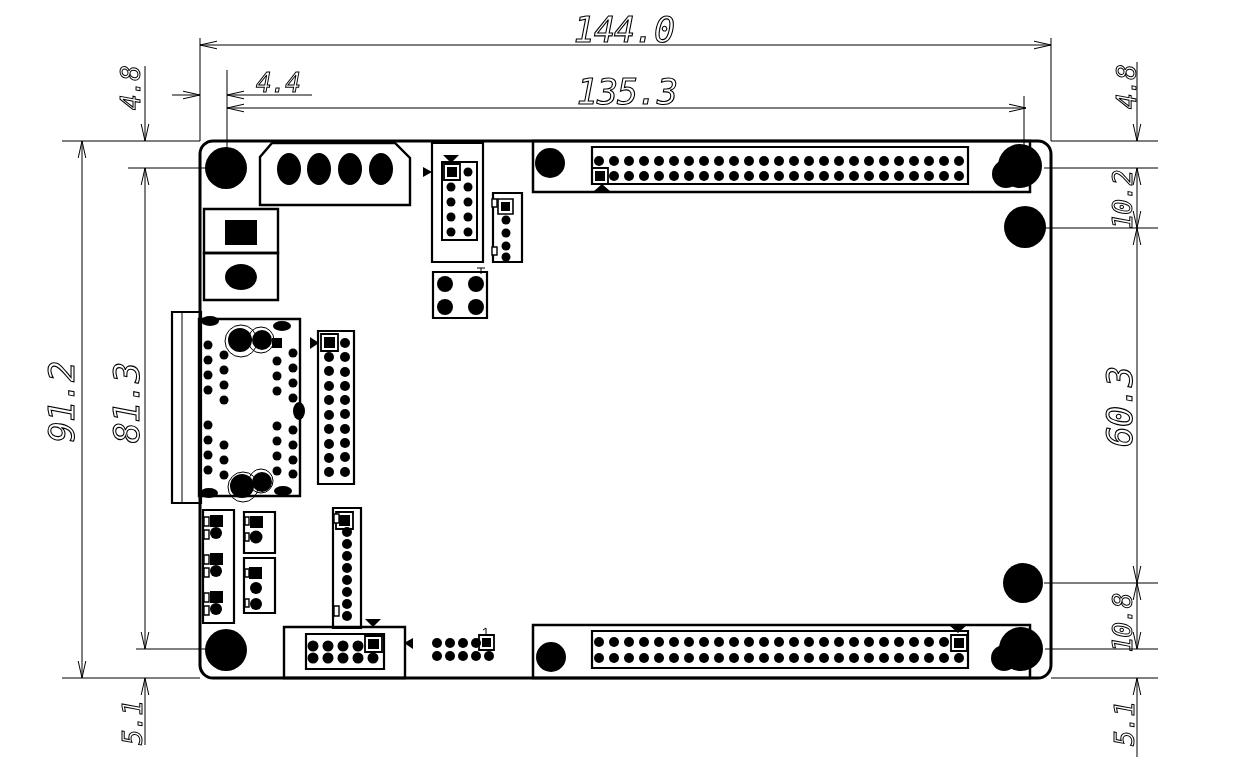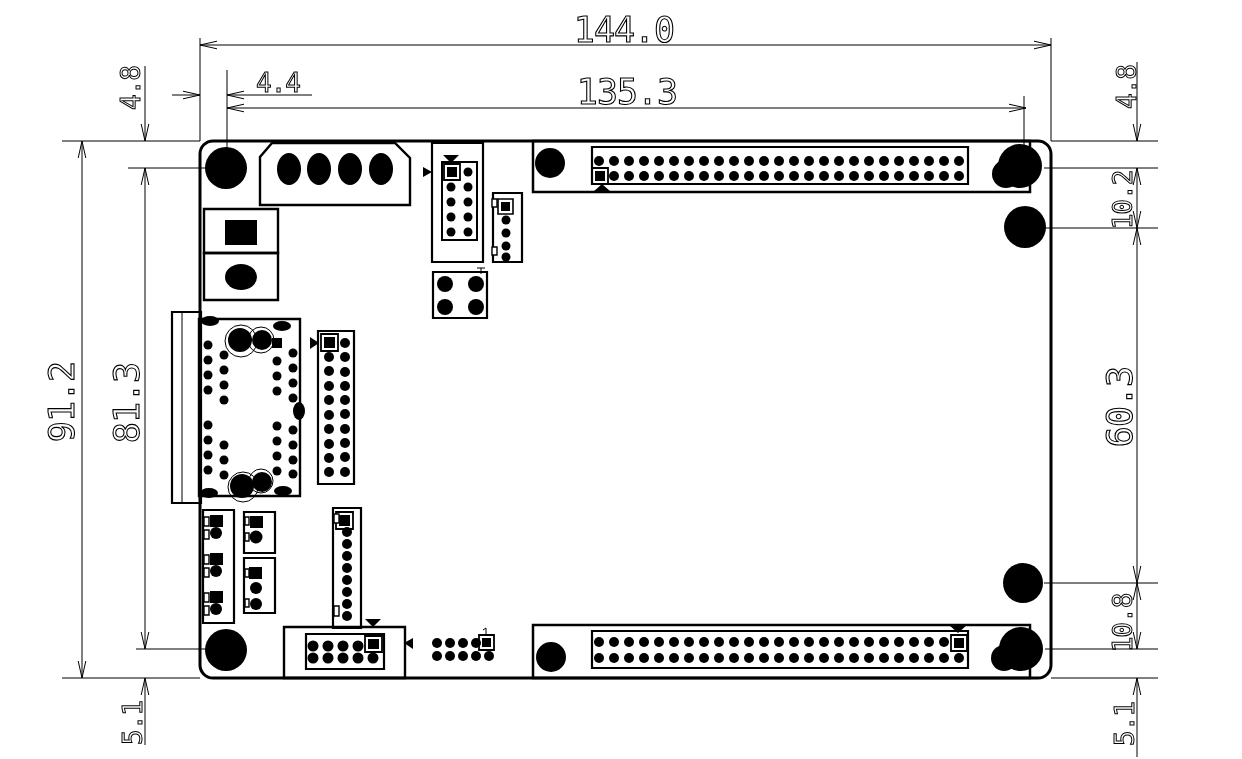--- a/index.html
+++ b/index.html
@@ -1,16 +1,16 @@
 <!DOCTYPE html>
 <html><head>
 <meta charset="utf-8">
 <style>
   html,body{margin:0;padding:0;background:#ffffff;}
-  .canvas{position:relative;width:1242px;height:759px;background:#fff;overflow:hidden;}
+  .canvas{position:relative;width:1242px;height:759px;background:#fff;overflow:hidden;font-style:italic;}
   svg{display:block;}
   svg *{vector-effect:non-scaling-stroke;}
   text.dim{font-family:"DejaVu Sans Mono","Liberation Mono",monospace;fill:none;stroke:#000;}
   text.t-lg{font-size:35px;stroke-width:1.1px;letter-spacing:-1px;}
   text.t-sm{font-size:26px;stroke-width:1.0px;letter-spacing:-1px;}
 </style>
 </head>
 <body>
 
 <div class="canvas">

